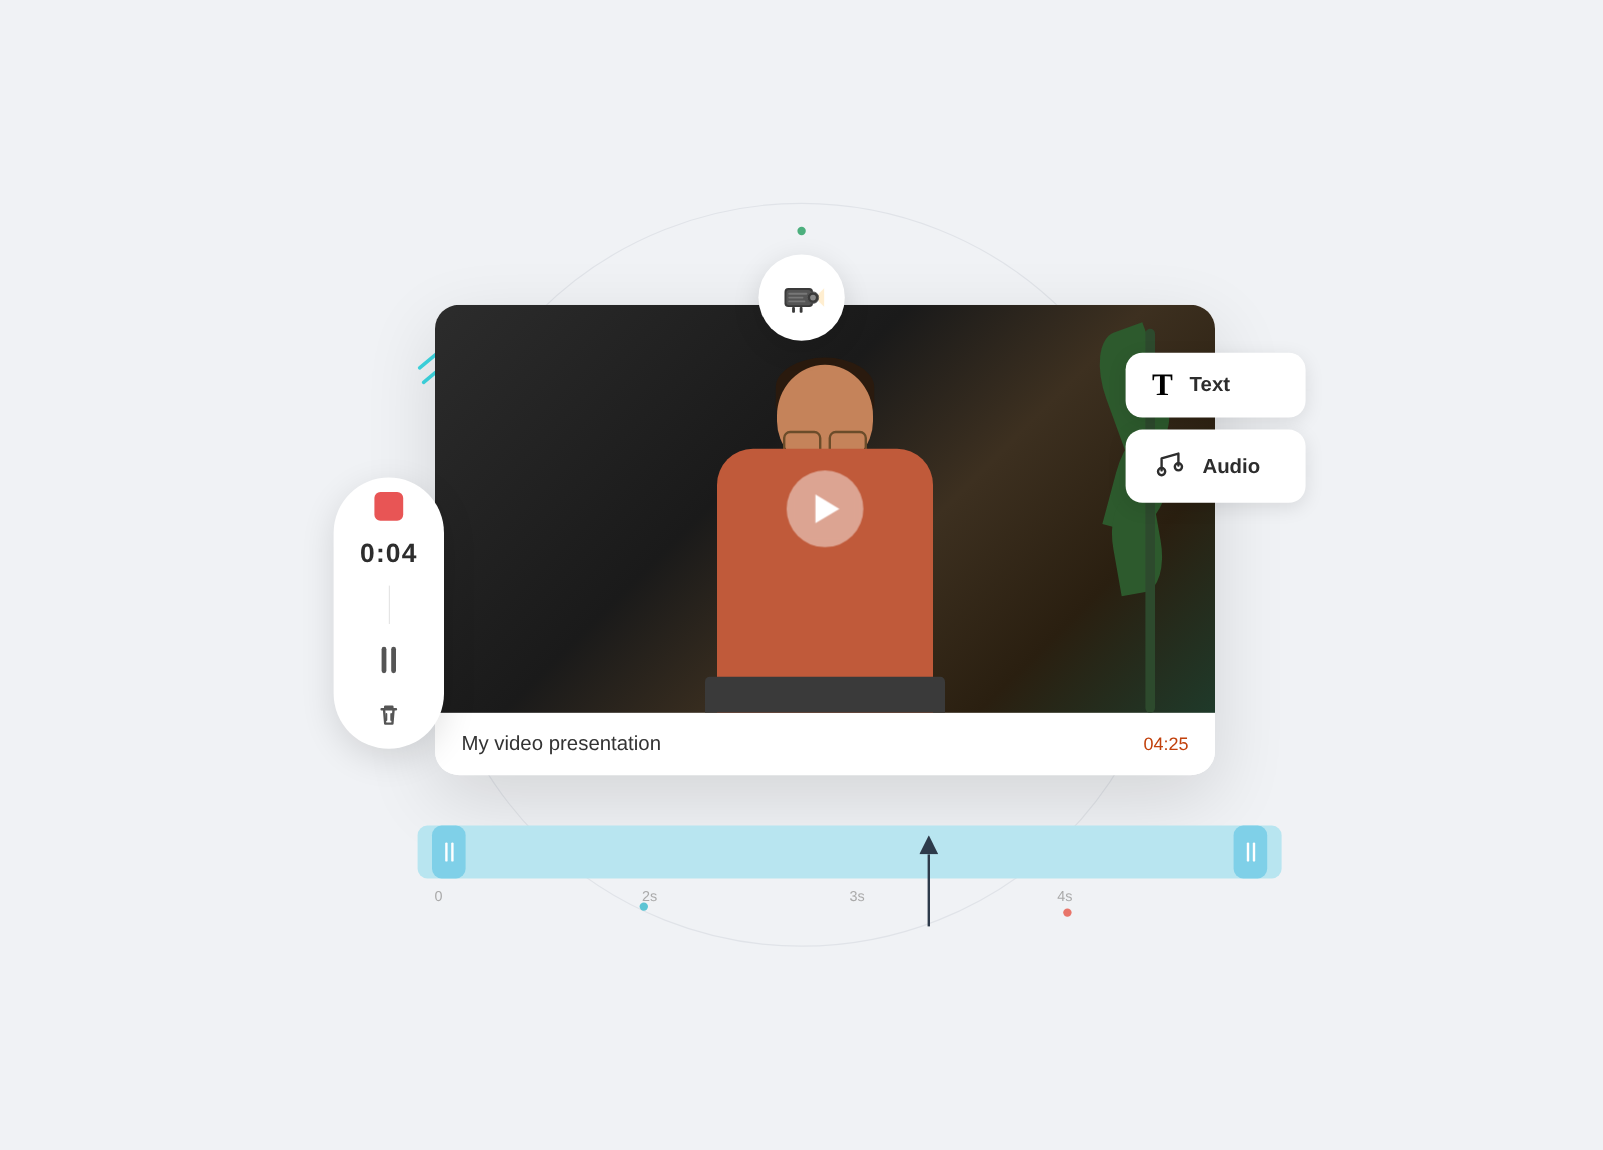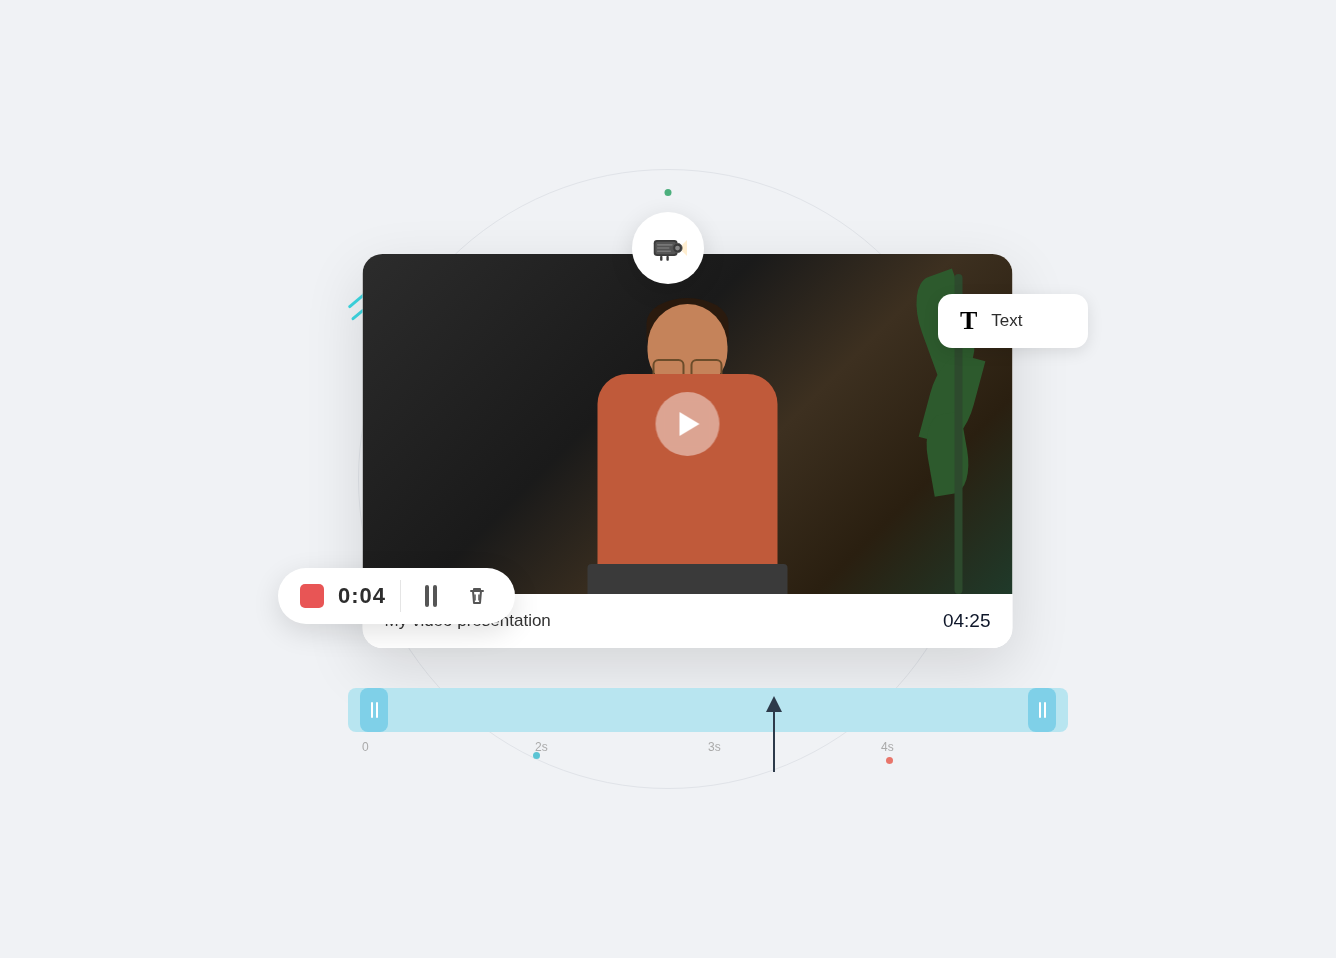--- a/index.html
+++ b/index.html
@@ -290,22 +290,22 @@
       background: white;
     }
 
     .video-title {
       font-size: 17px;
       color: #333;
       font-weight: 500;
     }
 
     .video-duration {
-      font-size: 19px;
-      color: #0f172a;
+      font-size: 15px;
+      color: #c2410c;
     }
 
     
     .timeline-container {
       position: absolute;
       bottom: 100px;
       left: 130px;
       right: 50px;
       z-index: 10;
     }
@@ -393,20 +393,21 @@
       bottom: 230px;
       left: 60px;
       background: white;
       border-radius: 50px;
       box-shadow: 0 8px 28px rgba(0,0,0,0.12);
       display: flex;
       align-items: center;
       padding: 12px 22px;
       gap: 14px;
       z-index: 20;
+      flex-direction: column;
     }
 
     .rec-dot {
       width: 24px;
       height: 24px;
       background: #e85555;
       border-radius: 5px;
       flex-shrink: 0;
     }
 
@@ -477,21 +478,21 @@
     }
 
     .menu-card-icon {
       font-size: 24px;
       line-height: 1;
     }
 
     .menu-card-label {
       font-size: 17px;
       color: #2d2d2d;
-      font-weight: 400;
+      font-weight: 700;
     }
 
   </style>
 </head>
 <body>
 
 <div class="scene">
 
   <div class="circle-large"></div>
 
@@ -596,15 +597,25 @@
       <span class="timeline-label">3s</span>
       <span class="timeline-label">4s</span>
     </div>
   </div>
 
   <div class="menu-cards">
     <div class="menu-card">
       <span class="menu-card-icon" style="font-size:26px; font-weight:900; font-family: serif;">T</span>
       <span class="menu-card-label">Text</span>
     </div>
+    <div class="menu-card">
+      <span class="menu-card-icon">
+        <svg width="28" height="28" viewBox="0 0 28 28" fill="none">
+          <path d="M8 20V10l14-4v10" stroke="#2d2d2d" stroke-width="2" stroke-linecap="round" stroke-linejoin="round"></path>
+          <circle cx="8" cy="21" r="3" stroke="#2d2d2d" stroke-width="2"></circle>
+          <circle cx="22" cy="17" r="3" stroke="#2d2d2d" stroke-width="2"></circle>
+        </svg>
+      </span>
+      <span class="menu-card-label">Audio</span>
+    </div>
   </div>
 
 </div>
 
 </body></html>

